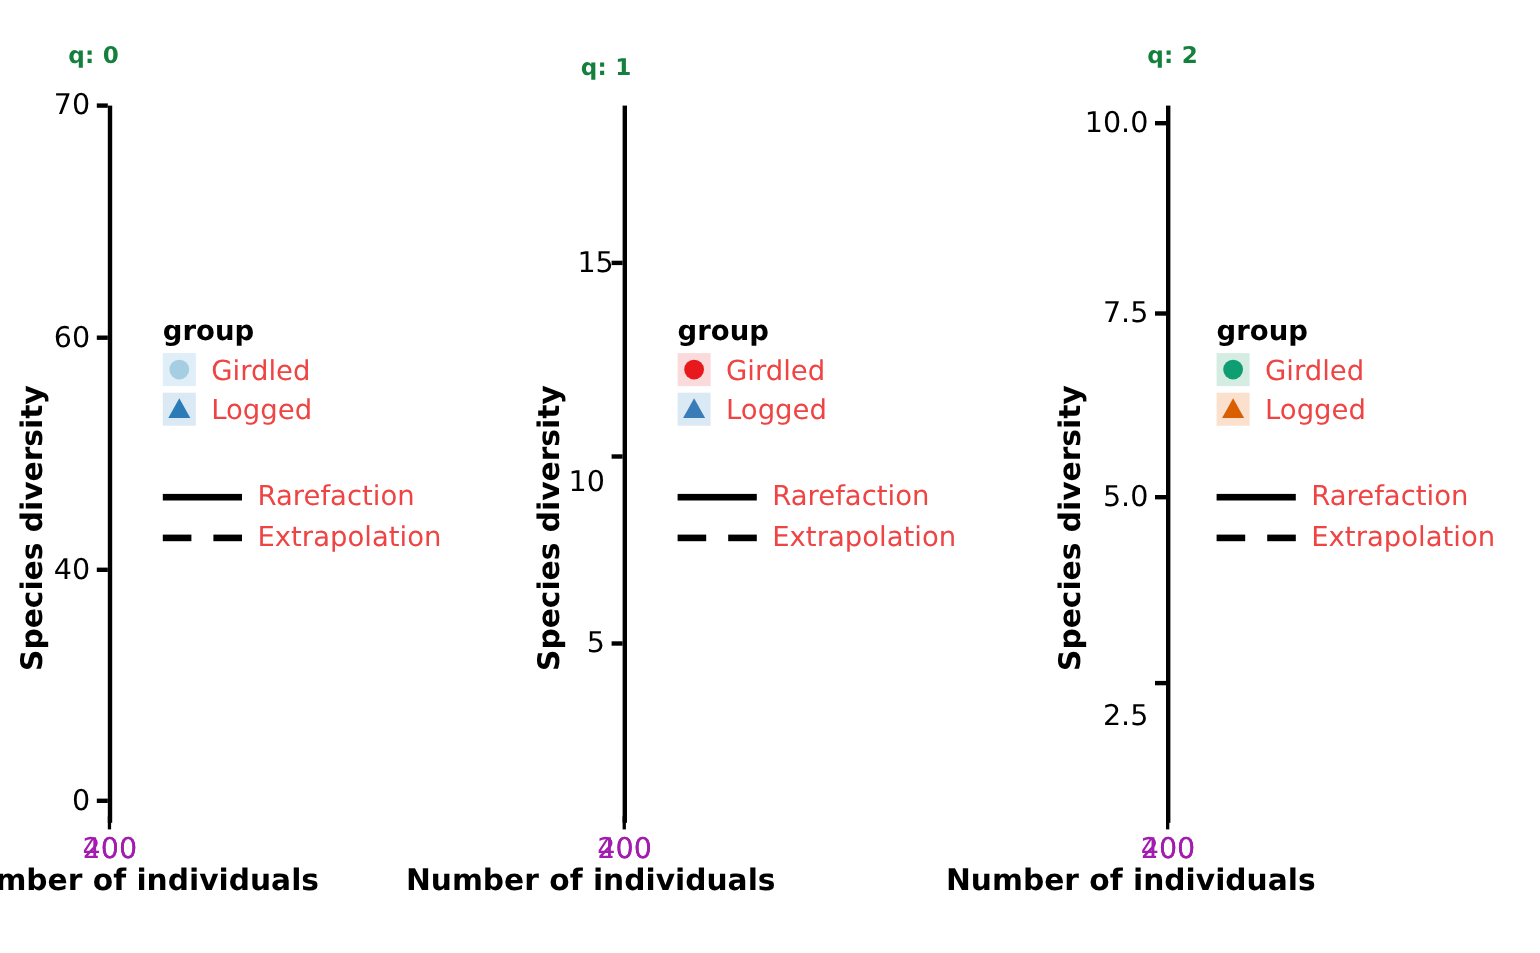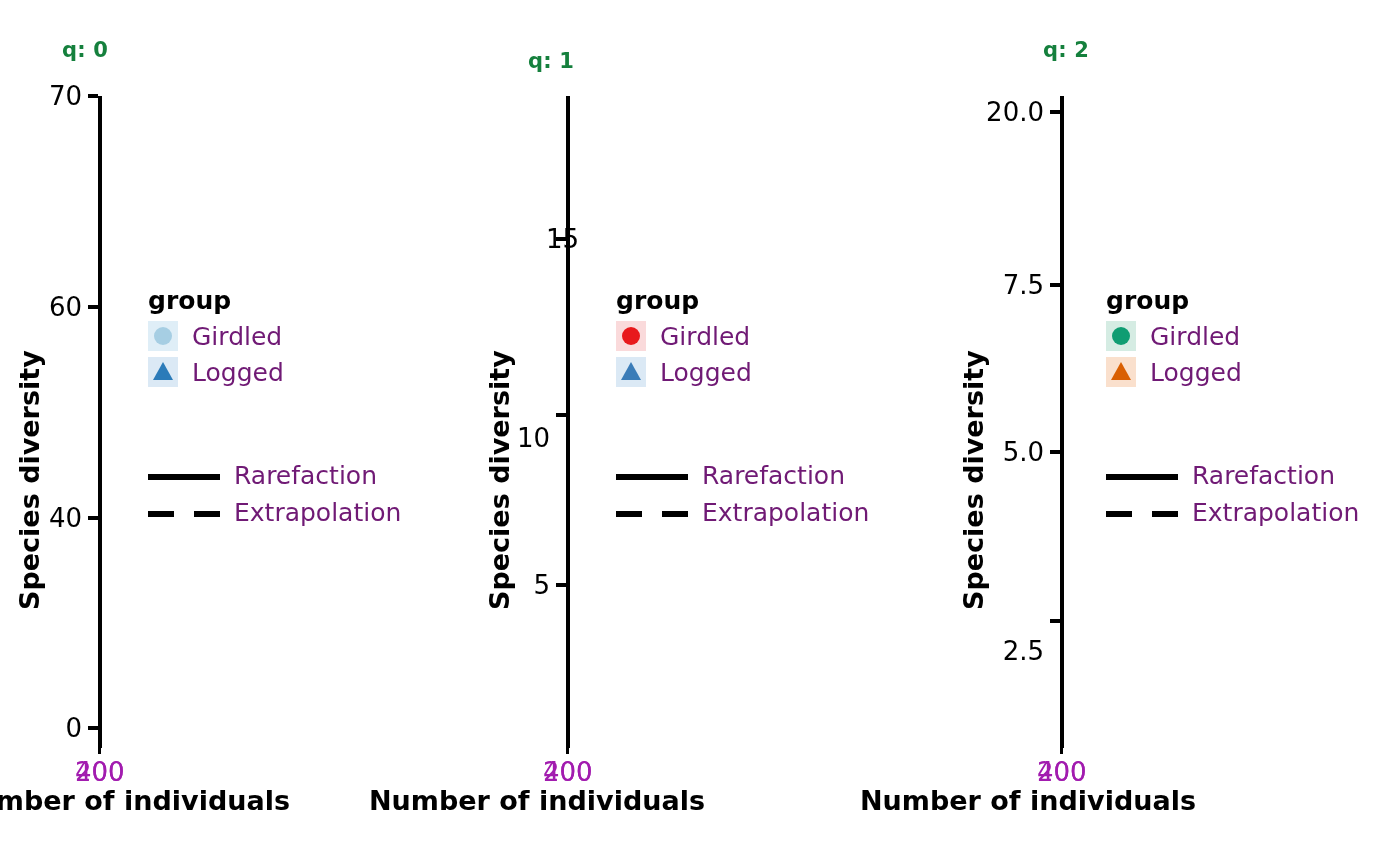--- a/index.html
+++ b/index.html
@@ -36,23 +36,23 @@
   .xtick-label{position:absolute;left:0;top:0;font-size:26px;color:#a21caf;
                white-space:nowrap;}
 
   
   .legend{position:absolute;}
   .legend-title{font-weight:bold;font-size:25px;color:#000;margin-bottom:5px;
                 line-height:1;}
   .legend-row{display:flex;align-items:center;height:36px;}
   .key{width:30px;height:30px;position:relative;margin-right:14px;flex:0 0 auto;}
   .key svg{display:block;width:30px;height:30px;}
-  .legend-label{font-size:25px;color:#701a75;white-space:nowrap;line-height:1;}
-
-  .legend-lines{margin-top:67px;}
+  .legend-label{font-size:25px;color:#ef4444;white-space:nowrap;line-height:1;}
+
+  .legend-lines{margin-top:42px;}
   .line-row{display:flex;align-items:center;height:37px;}
   .line-key{width:72px;height:30px;position:relative;margin-right:14px;flex:0 0 auto;}
   .line-solid{position:absolute;top:13px;left:0;width:72px;height:6px;background:#000;}
   .line-dash-a{position:absolute;top:13px;left:0;width:26px;height:6px;background:#000;}
   .line-dash-b{position:absolute;top:13px;left:46px;width:26px;height:6px;background:#000;}
 </style>
 </head>
 <body>
 
 <div class="figure">
@@ -124,21 +124,21 @@
     </div>
   </div>
 
   <div class="panel">
 
     <div class="panel-title" style="left:528px;top:49px;">q: 1</div>
 
     <div class="axis-line" style="left:566px;top:96px;height:652px;"></div>
 
     <div class="tick" style="left:556px;top:237px;"></div>
-    <div class="tick-label" style="left:517px;top:239px;width:62px;">15</div>
+    <div class="tick-label" style="left:496px;top:239px;width:62px;">15</div>
 
     <div class="tick" style="left:556px;top:413px;"></div>
     <div class="tick-label" style="left:488px;top:438px;width:62px;">10</div>
 
     <div class="tick" style="left:556px;top:583px;"></div>
     <div class="tick-label" style="left:488px;top:585px;width:62px;">5</div>
 
     <div class="ylab" style="left:484px;top:610px;">Species diversity</div>
 
     <div class="xtick" style="left:566px;top:742px;"></div>
@@ -188,21 +188,21 @@
     </div>
   </div>
 
   <div class="panel">
 
     <div class="panel-title" style="left:1024px;top:38px;margin-left:19px;">q: 2</div>
 
     <div class="axis-line" style="left:1060px;top:96px;height:652px;"></div>
 
     <div class="tick" style="left:1050px;top:110px;"></div>
-    <div class="tick-label" style="left:960px;top:112px;width:84px;">20.0</div>
+    <div class="tick-label" style="left:960px;top:112px;width:84px;">10.0</div>
 
     <div class="tick" style="left:1050px;top:283px;"></div>
     <div class="tick-label" style="left:960px;top:285px;width:84px;">7.5</div>
 
     <div class="tick" style="left:1050px;top:450px;"></div>
     <div class="tick-label" style="left:960px;top:452px;width:84px;">5.0</div>
 
     <div class="tick" style="left:1050px;top:619px;"></div>
     <div class="tick-label" style="left:960px;top:651px;width:84px;">2.5</div>
 

